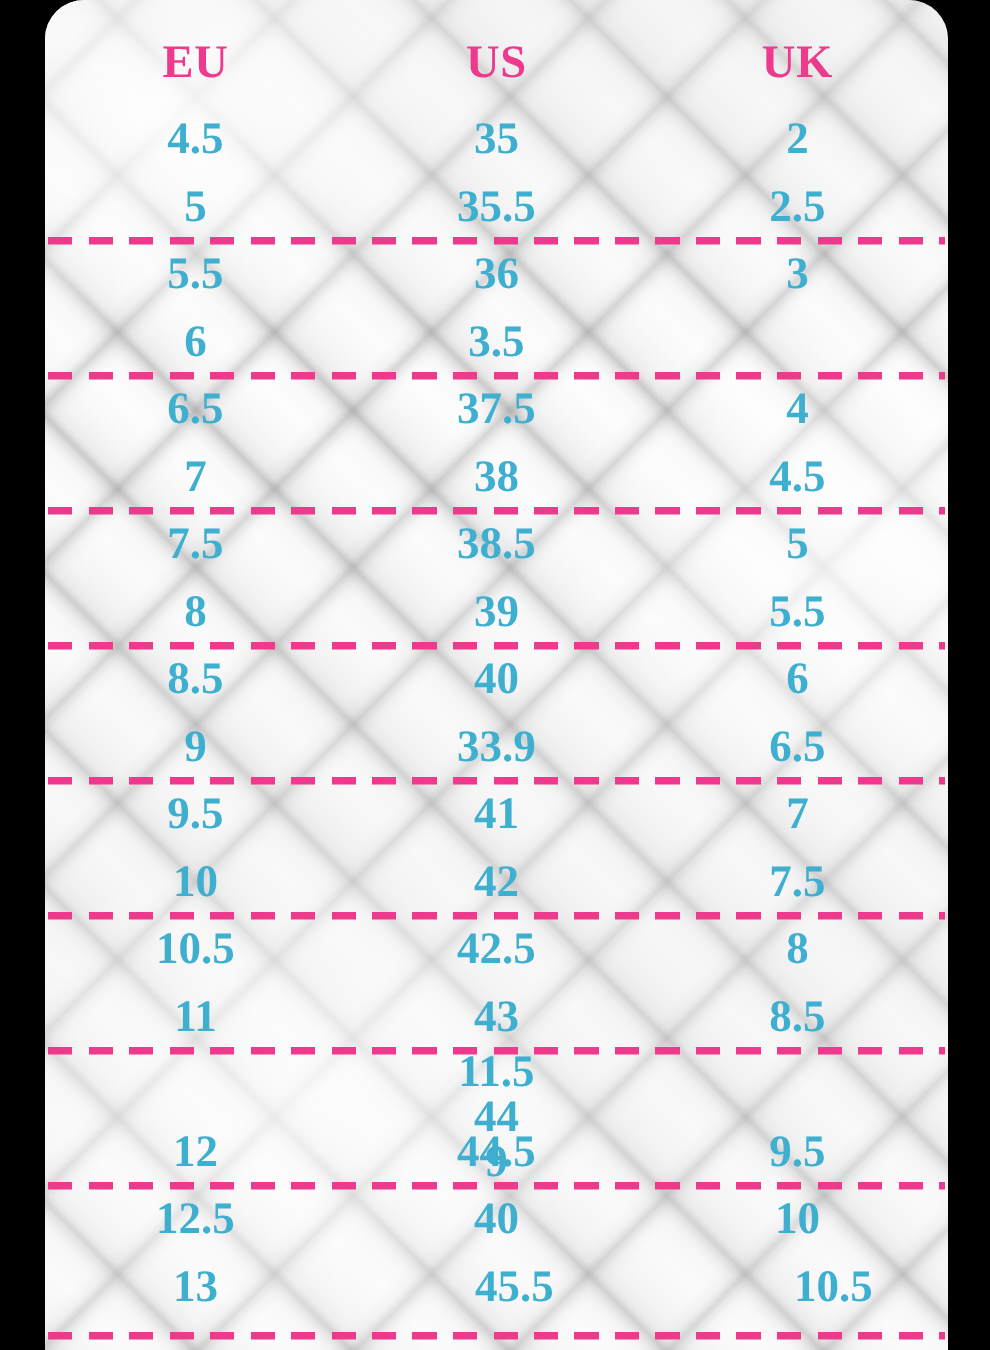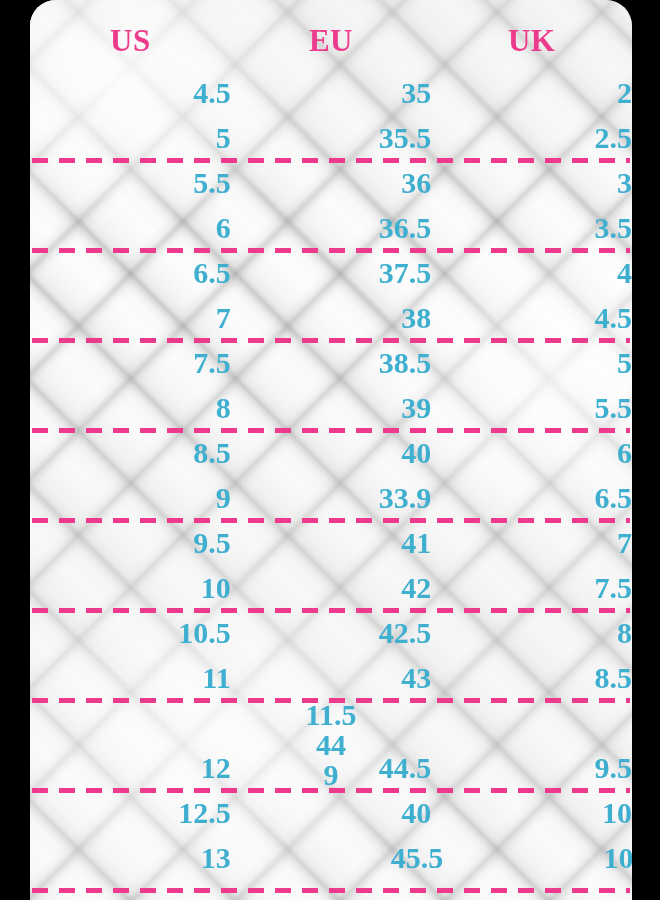--- a/index.html
+++ b/index.html
@@ -117,21 +117,20 @@
     color: #ee3a8c;
     font-size: 31px;
     font-weight: bold;
     letter-spacing: 0.5px;
   }
 
   .data-row .cell {
     color: #3fafd0;
     font-size: 30px;
     font-weight: bold;
-    text-align: right;
   }
 
   
   .separator {
     position: absolute;
     left: 2px;
     width: 598px;
     height: 5px;
     background-image: repeating-linear-gradient(
         to right,
@@ -148,42 +147,41 @@
 <div id="root">
 
   <div id="card">
     <div class="quilt-a"></div>
     <div class="quilt-b"></div>
     <div class="quilt-c"></div>
     <div class="quilt-d"></div>
 
     <div id="table">
         <div class="row header-row" style="top: 18px;">
+          <div class="cell">EU</div>
           <div class="cell">US</div>
-          <div class="cell">EU</div>
           <div class="cell">UK</div>
         </div>
         <div class="row data-row" style="top: 70px;">
           <div class="cell">4.5</div>
           <div class="cell">35</div>
           <div class="cell">2</div>
         </div>
         <div class="row data-row" style="top: 115px;">
           <div class="cell">5</div>
           <div class="cell">35.5</div>
           <div class="cell">2.5</div>
         </div>
         <div class="row data-row" style="top: 160px;">
           <div class="cell">5.5</div>
           <div class="cell">36</div>
           <div class="cell">3</div>
         </div>
         <div class="row data-row" style="top: 205px;">
           <div class="cell">6</div>
-          <div class="cell">36.5</div>
           <div class="cell">3.5</div>
         </div>
         <div class="row data-row" style="top: 250px;">
           <div class="cell">6.5</div>
           <div class="cell">37.5</div>
           <div class="cell">4</div>
         </div>
         <div class="row data-row" style="top: 295px;">
           <div class="cell">7</div>
           <div class="cell">38</div>

